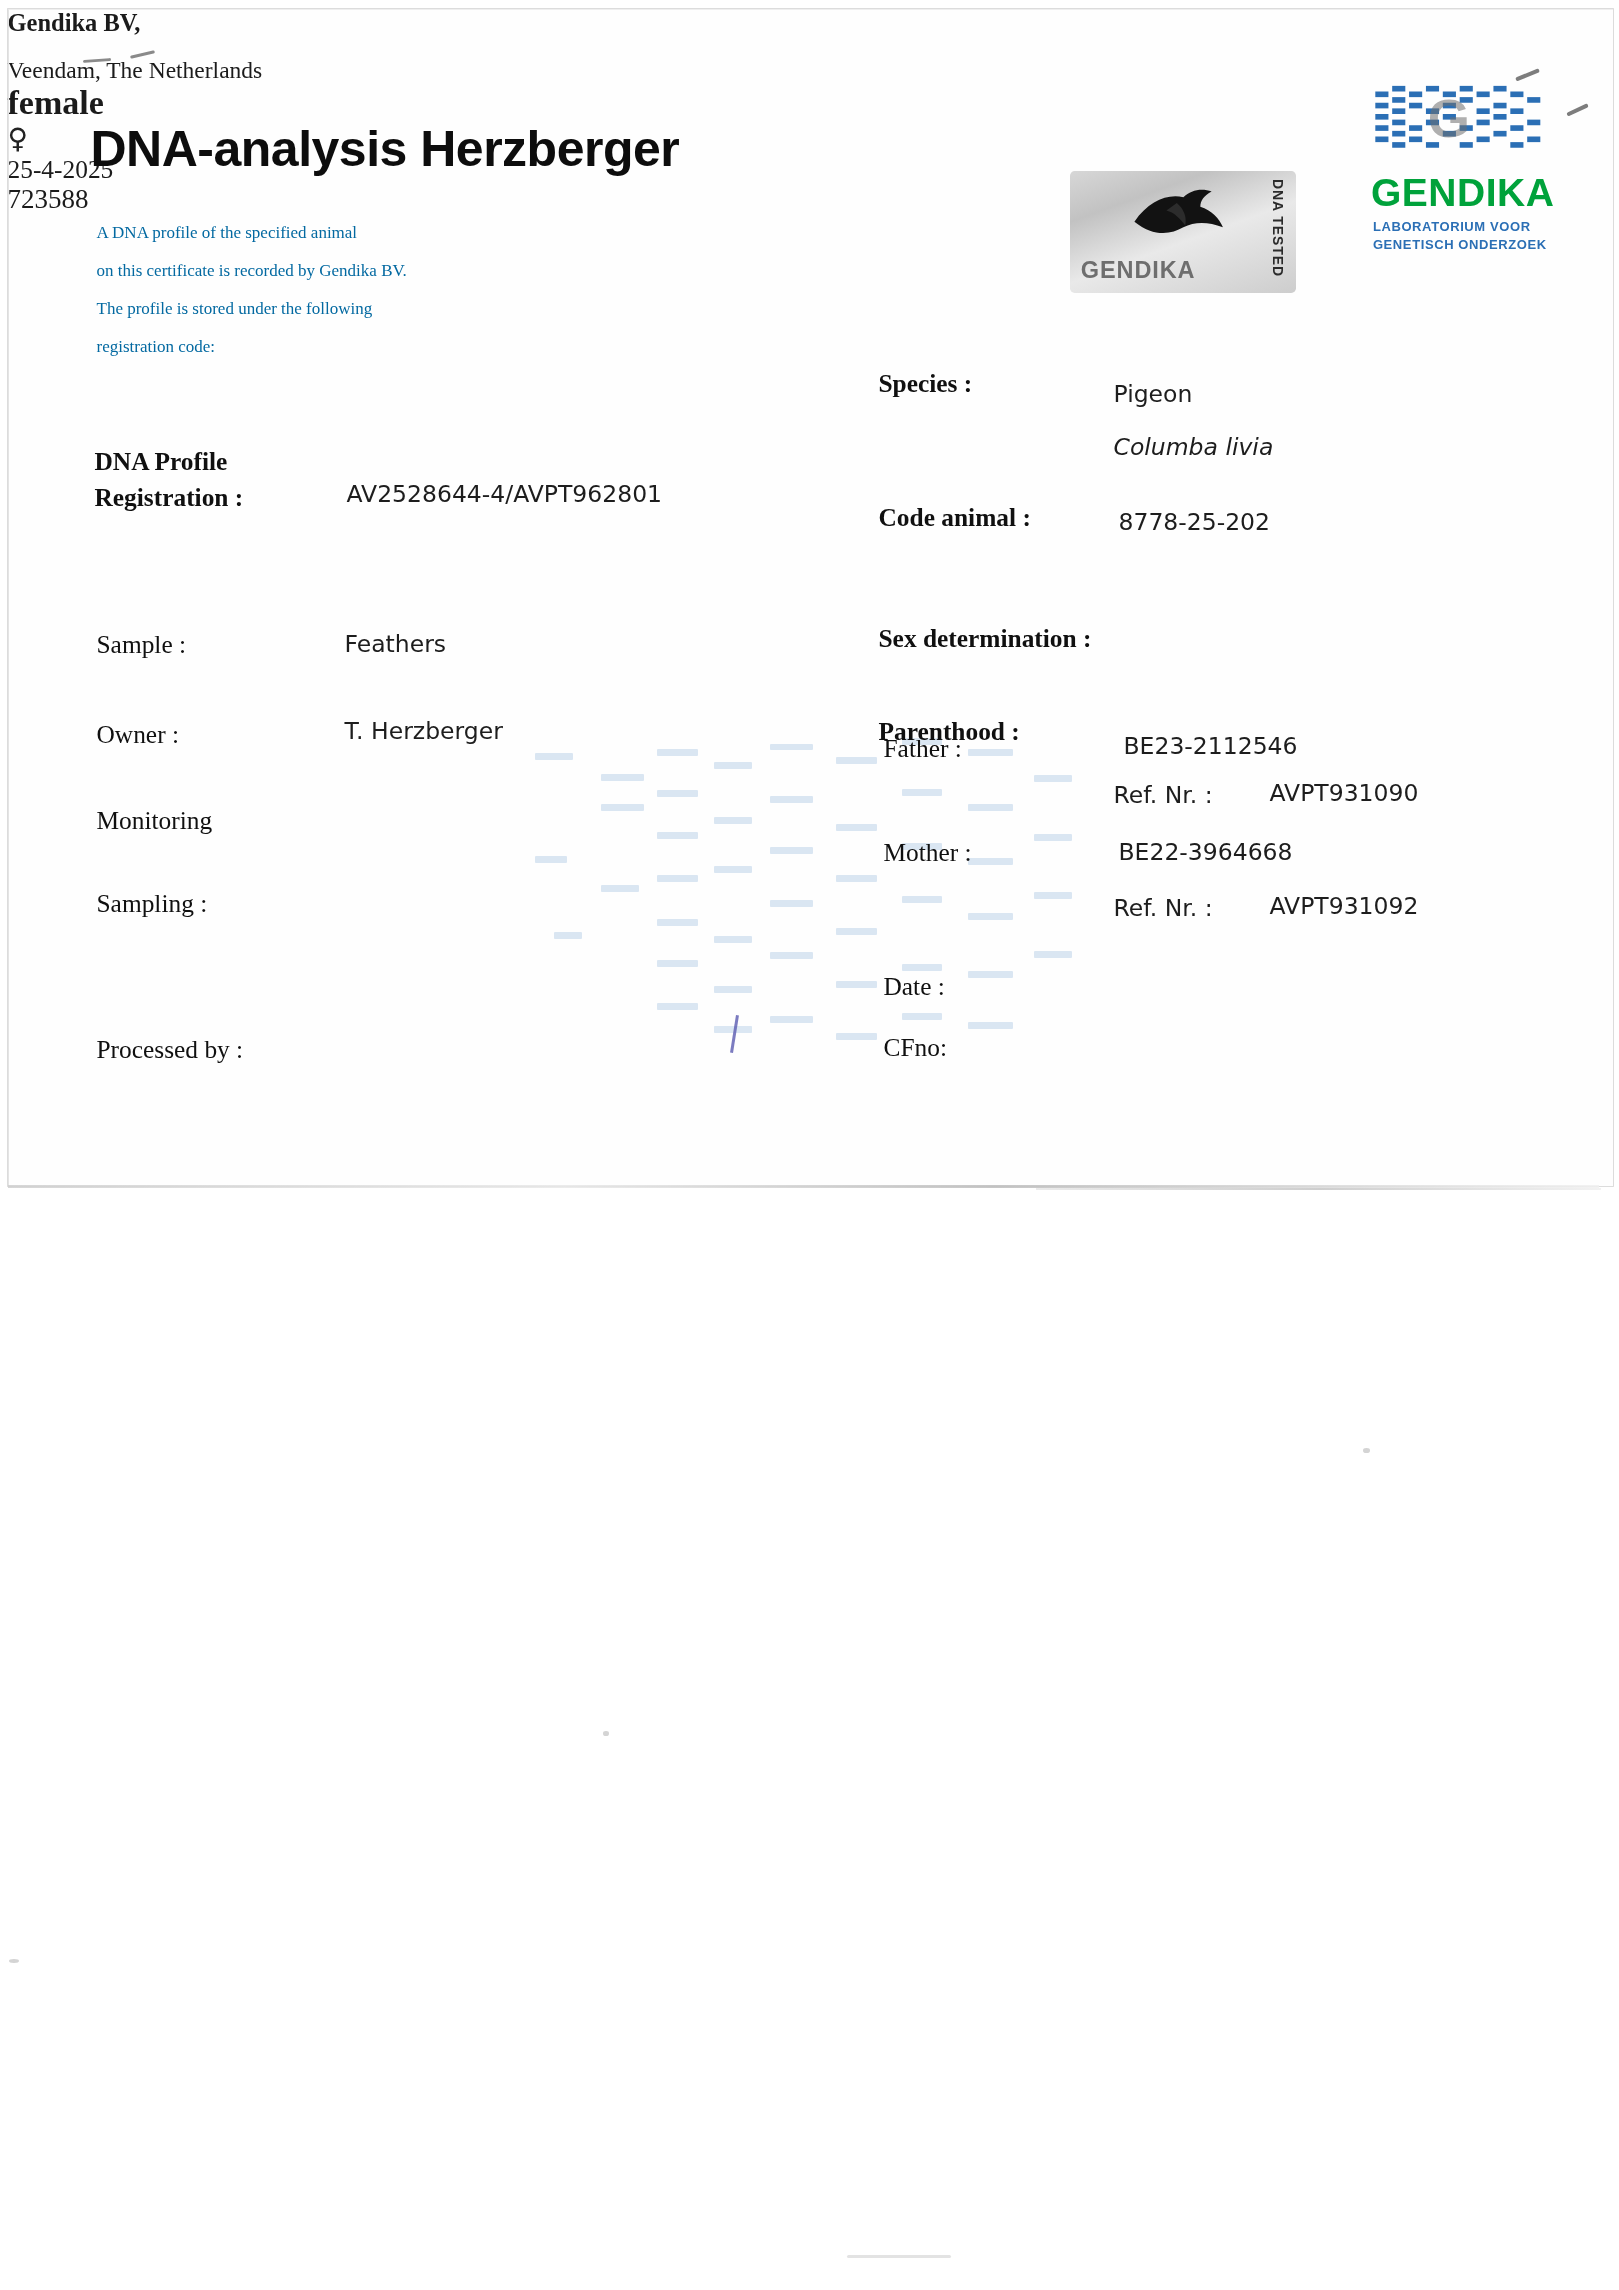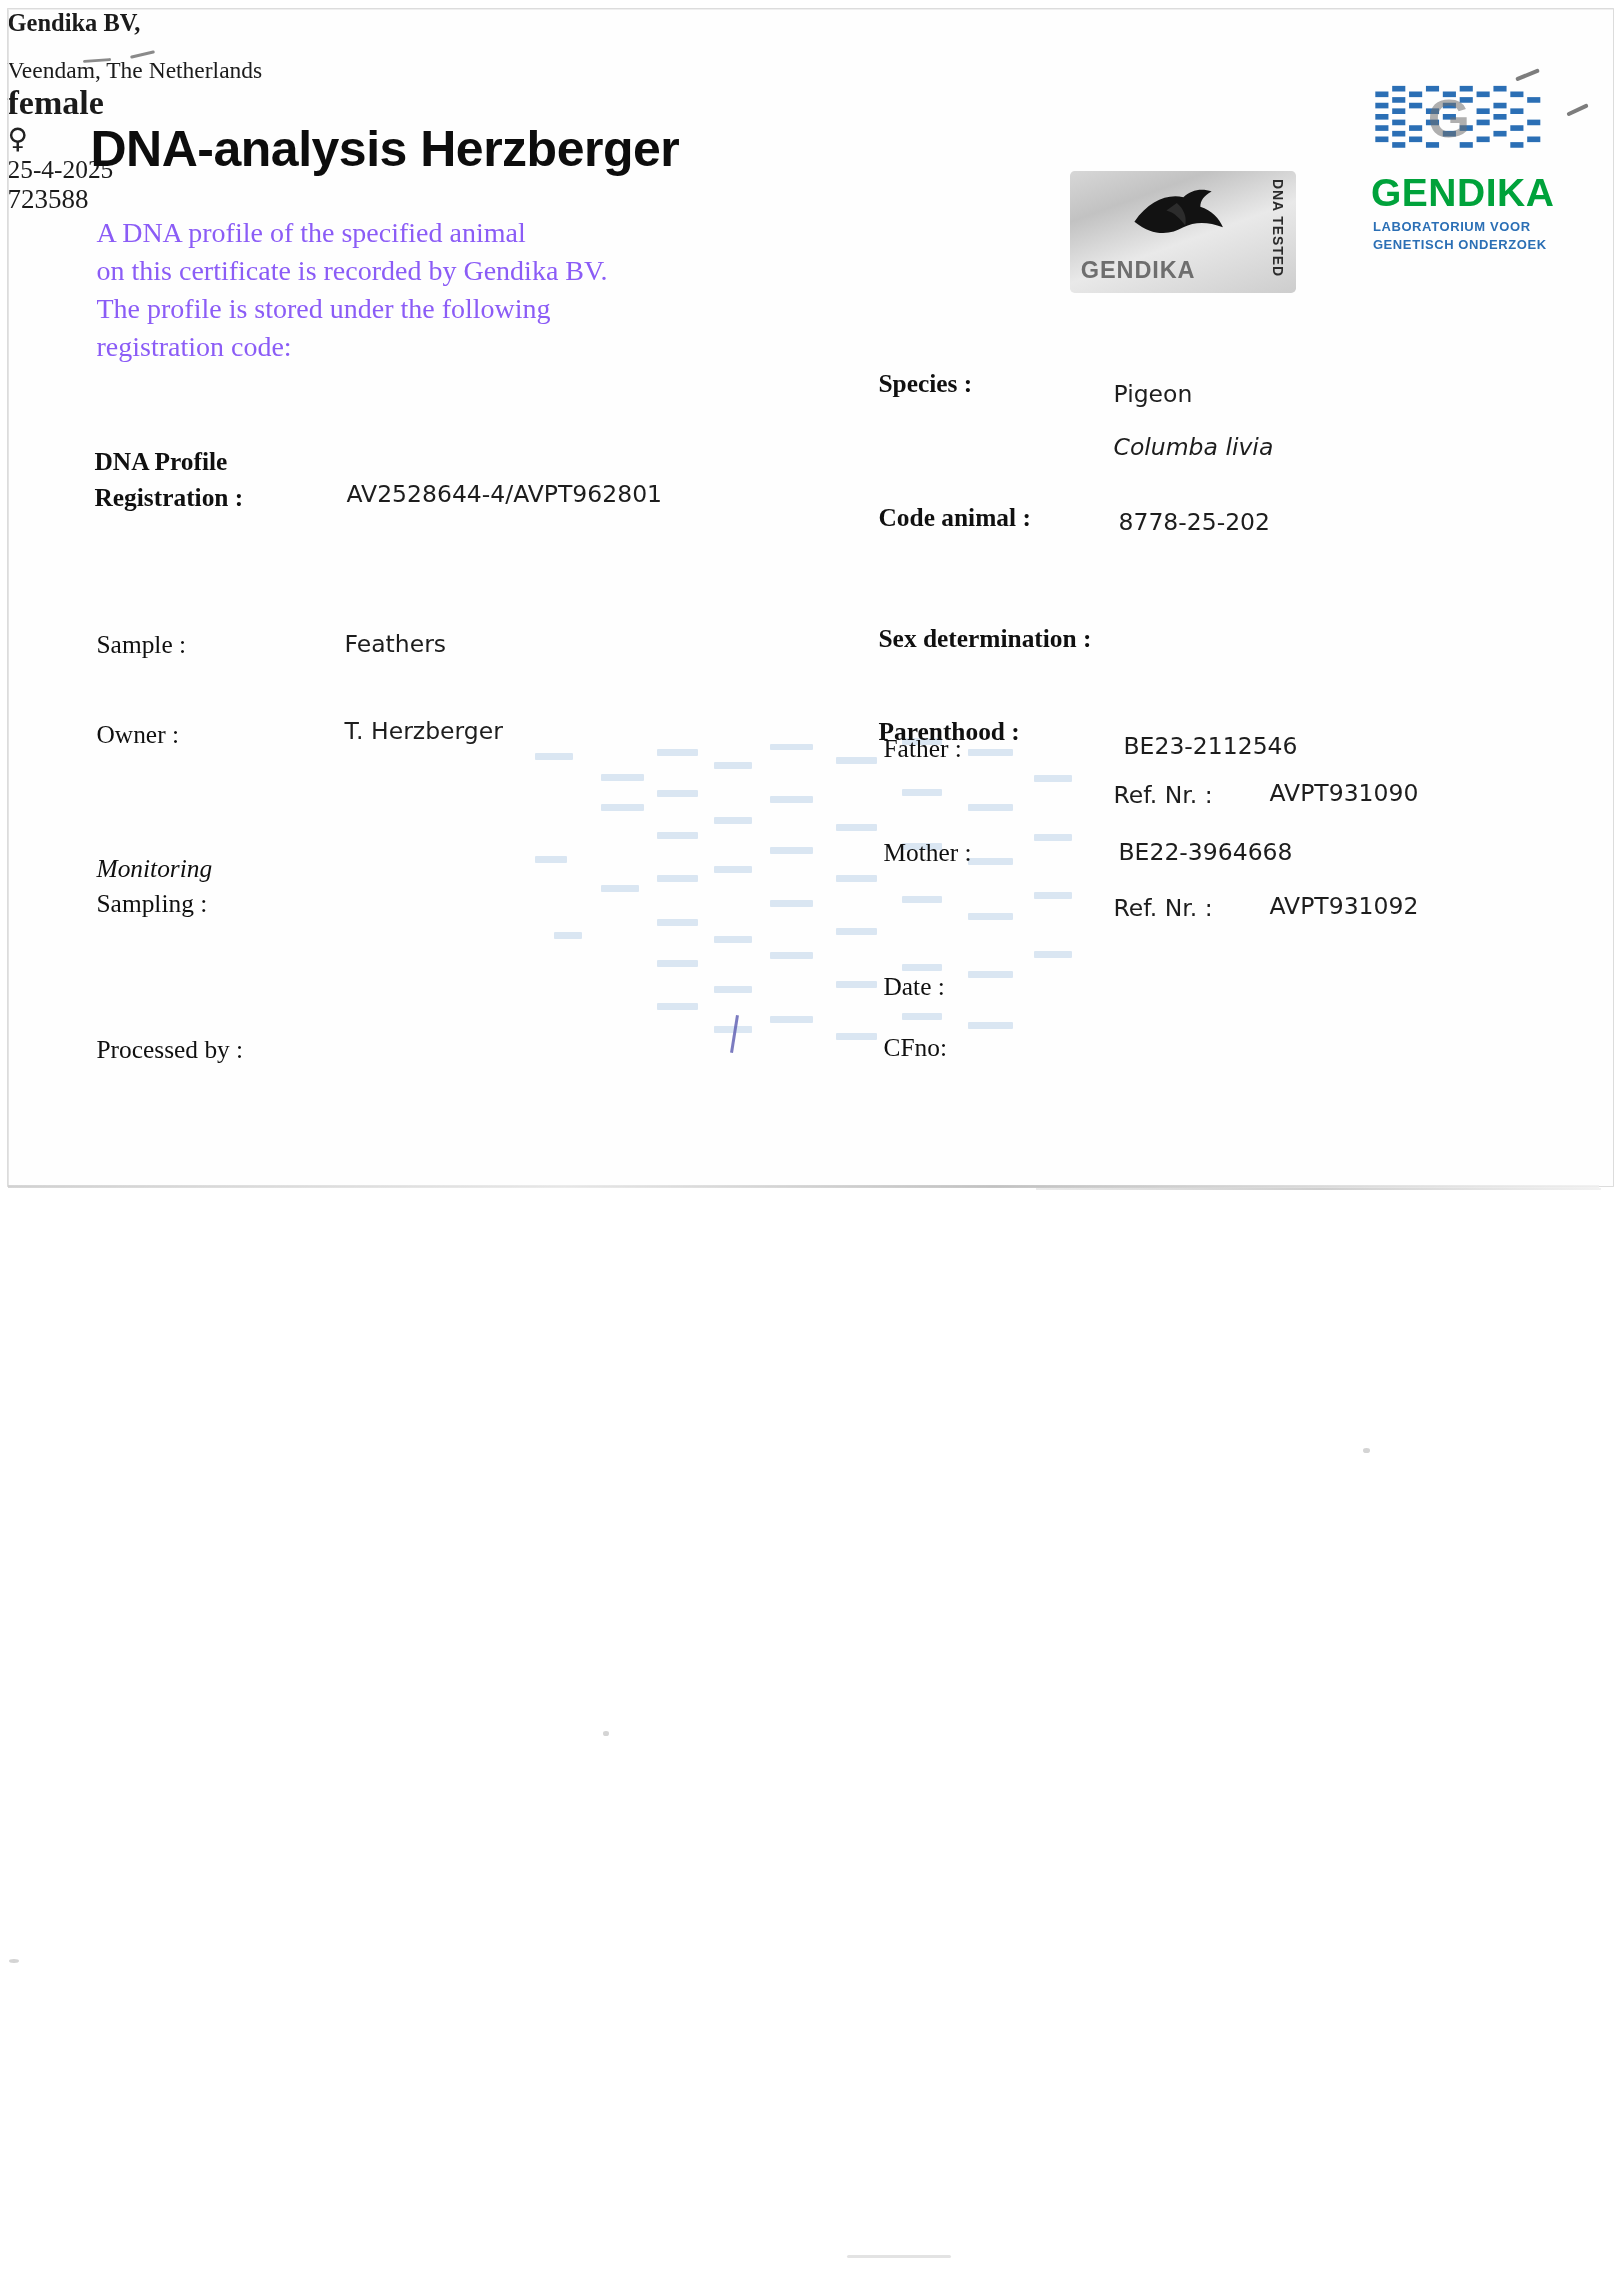--- a/index.html
+++ b/index.html
@@ -77,23 +77,23 @@
     font-family: "Liberation Sans", sans-serif;
     font-size: 50px;
     font-weight: bold;
     letter-spacing: -0.5px;
     color: #0d0d0d;
   }
   #intro {
     position: absolute;
     left: 89px;
     top: 205px;
-    font-size: 28px;
+    font-size: 17px;
     line-height: 38px;
-    color: #8b5cf6;
+    color: #0369a1;
     white-space: pre-line;
   }
 
   
   .lbl {
     position: absolute;
     font-family: "Liberation Serif", serif;
     font-size: 25.4px;
     color: #101010;
   }
@@ -108,21 +108,21 @@
 
   
   #lbl-dna-profile  { left: 87px;  top: 438px; }
   #lbl-registration { left: 87px;  top: 474px; }
   #val-registration { left: 339px; top: 471px; }
 
   #lbl-sample  { left: 89px;  top: 621px; }
   #val-sample  { left: 337px; top: 621px; }
   #lbl-owner   { left: 89px;  top: 711px; }
   #val-owner   { left: 337px; top: 708px; }
-  #lbl-monitoring1 { left: 89px; top: 845px; font-style: italic; }
+  #lbl-monitoring1 { left: 89px; top: 797px; }
   #lbl-monitoring2 { left: 89px; top: 880px; }
   #lbl-processed   { left: 89px; top: 1026px; }
   #val-processed-bold {
     left: 334px; top: 1026px;
     font-family: "Liberation Serif", serif;
     font-size: 24.5px; font-weight: bold;
   }
   #val-processed-rest {
     left: 447px; top: 1028px;
     font-family: "Liberation Serif", serif;

